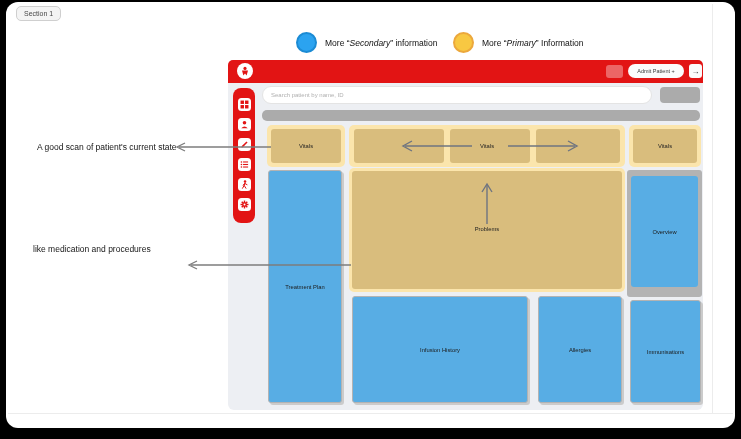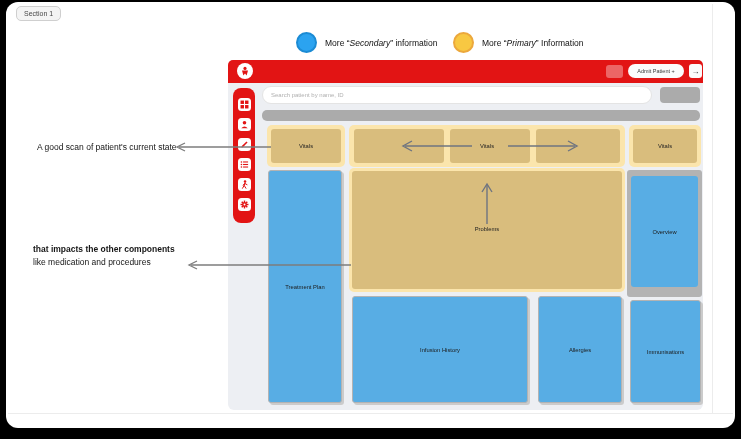--- a/index.html
+++ b/index.html
@@ -77,21 +77,20 @@
     <span class="legend-label"><span>More “</span><i>Primary</i><span>” Information</span></span>
   </div>
 
   <div class="ann" style="left:37px;top:141px;">A good scan of patient's current state</div>
   <svg class="connector" style="left:172px;top:141px;" width="100" height="12">
     <line x1="99" y1="6" x2="7" y2="6" stroke="#7d7d7d" stroke-width="1.3"></line>
     <polyline points="13,2 5,6 13,10" fill="none" stroke="#7d7d7d" stroke-width="1.3"></polyline>
   </svg>
 
   <div class="ann" style="left:33px;top:243px;">
-    <div class="bold">that impacts the other components</div>
     <div>like medication and procedures</div>
   </div>
   <svg class="connector" style="left:184px;top:259px;" width="168" height="12">
     <line x1="167" y1="6" x2="7" y2="6" stroke="#7d7d7d" stroke-width="1.3"></line>
     <polyline points="13,2 5,6 13,10" fill="none" stroke="#7d7d7d" stroke-width="1.3"></polyline>
   </svg>
 
   <div class="mockup">
 
     <div class="mk-header">

